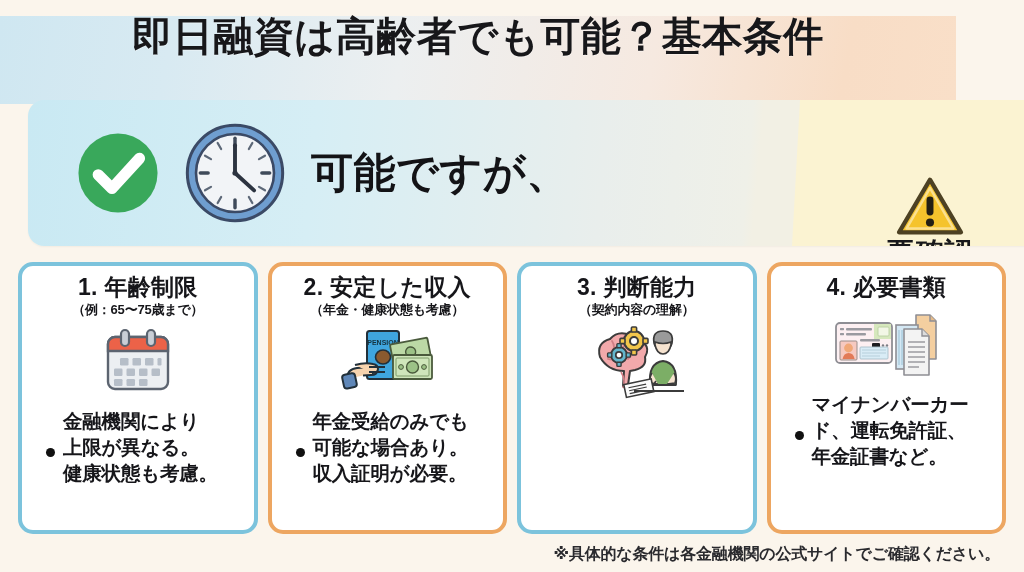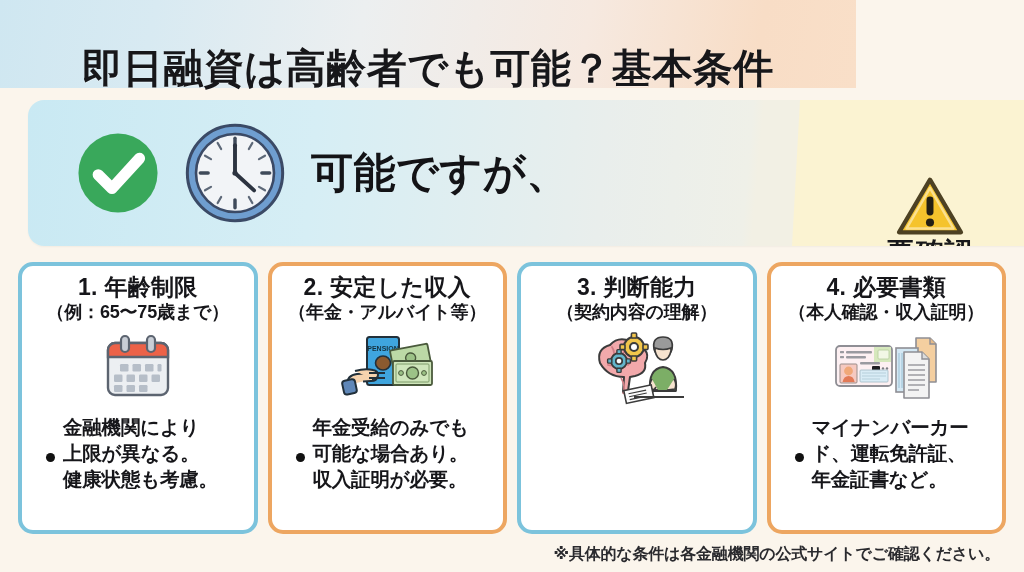--- a/index.html
+++ b/index.html
@@ -18,32 +18,32 @@
     position: relative;
     width: 1024px;
     height: 572px;
     background: #fbf5ec;
   }
 
   
   .header {
     position: absolute;
     left: 0;
-    top: 0;
-    width: 856px;
+    top: 16px;
+    width: 956px;
     height: 88px;
     background: linear-gradient(100deg,
         #cfe7f1 0%,
         #d8eaf2 18%,
         #eceff0 42%,
         #f6e9e0 68%,
         #f8ddc6 88%,
         #f9dfc8 100%);
     display: flex;
-    align-items: flex-end;
+    align-items: flex-start;
     justify-content: center;
   }
   .header-title {
     font-size: 40px;
     font-weight: 900;
     color: #17171a;
     letter-spacing: 0.5px;
     line-height: 1;
     white-space: nowrap;
     text-shadow: 0 1px 0 rgba(255,255,255,0.35);
@@ -158,21 +158,21 @@
     font-size: 23px;
     font-weight: 900;
     color: #16161a;
     line-height: 1.08;
     letter-spacing: 0.3px;
     text-align: center;
     white-space: nowrap;
   }
   .card-subtitle {
     margin-top: 3px;
-    font-size: 18px;
+    font-size: 13px;
     font-weight: 900;
     color: #16161a;
     line-height: 1.1;
     letter-spacing: -0.2px;
     text-align: left;
     white-space: nowrap;
   }
   .card-icon-row {
     margin-top: 7px;
     height: 76px;
@@ -308,21 +308,21 @@
       <div class="card-body">
         <span class="bullet-dot"></span>
         <span class="bullet-text" style="white-space:pre-line">金融機関により
 上限が異なる。
 健康状態も考慮。</span>
       </div>
     </div>
 
     <div class="card orange">
       <div class="card-title">2. 安定した収入</div>
-      <div class="card-subtitle">（年金・アルバイト等）</div>
+      <div class="card-subtitle">（年金・健康状態も考慮）</div>
       <div class="card-icon-row">
         <svg width="92" height="74" viewBox="0 0 92 74">
 
           <rect x="26" y="6" width="32" height="48" rx="2.5" fill="#3fa5de" stroke="#22303a" stroke-width="2"></rect>
           <text x="42" y="20" text-anchor="middle" font-family="'Liberation Sans',sans-serif" font-size="7" font-weight="700" fill="#14323f">PENSION</text>
           <ellipse cx="42" cy="32" rx="7.5" ry="7" fill="#8a5a2f" stroke="#22303a" stroke-width="1.6"></ellipse>
 
           <path d="M6 54 q0 -10 10 -11 l14 -1 q6 0 6 4 q0 4 -6 4 l-8 0.5" fill="#f6d3ae" stroke="#22303a" stroke-width="2" stroke-linejoin="round"></path>
           <path d="M14 40 q10 -3 18 -1 q5 1 5 5 q0 4 -6 4" fill="#f6d3ae" stroke="#22303a" stroke-width="2"></path>
           <rect x="2" y="49" width="13" height="14" rx="3" transform="rotate(-12 8 56)" fill="#5f87b8" stroke="#22303a" stroke-width="2"></rect>
@@ -393,21 +393,20 @@
               <line x1="-18" y1="64" x2="-6" y2="64" stroke="#3b3b3b" stroke-width="1.2"></line>
             </g>
           </g>
           <line x1="44" y1="66" x2="94" y2="66" stroke="#3b3b3b" stroke-width="1.8"></line>
         </svg>
       </div>
     </div>
 
     <div class="card orange">
       <div class="card-title">4. 必要書類</div>
-      <div class="card-subtitle">（本人確認・収入証明）</div>
       <div class="card-icon-row">
         <svg width="104" height="72" viewBox="0 0 104 72">
 
           <rect x="2" y="14" width="56" height="40" rx="4" fill="#fdf0f2" stroke="#8e8e94" stroke-width="1.8"></rect>
           <rect x="40" y="15" width="17" height="15" fill="#d6e8bd"></rect>
           <rect x="44" y="18" width="11" height="9" rx="1" fill="#f2f7e6" stroke="#b9cfa1" stroke-width="0.9"></rect>
           <rect x="6" y="32" width="17" height="19" rx="1" fill="#f6c9c0" stroke="#9a8d8a" stroke-width="1"></rect>
           <circle cx="14.5" cy="39" r="4.4" fill="#f0a878"></circle>
           <path d="M8.6 50 q1 -6 6 -6 q5 0 6 6 Z" fill="#e27a57"></path>
           <g fill="#9a9aa0">

